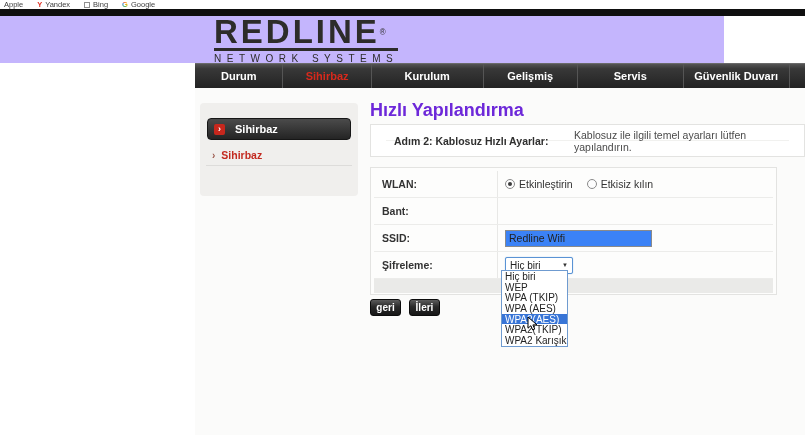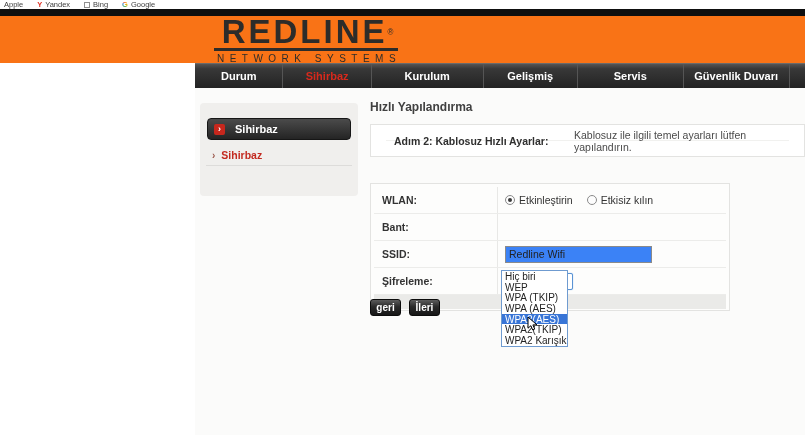--- a/index.html
+++ b/index.html
@@ -15,21 +15,21 @@
   .bm-ico-y { color:#e03124; font-weight:bold; font-size:7.5px; }
   .bm-ico-bing { width:6px; height:6px; border:1px solid #8f8f8f; background:#fff; display:inline-block; }
   .bm-ico-g { font-weight:bold; font-size:7.5px;
     background:conic-gradient(from -45deg,#ea4335,#fbbc05,#34a853,#4285f4);
     -webkit-background-clip:text; background-clip:text; color:transparent; }
 
   
   .black-bar { position:absolute; left:0; top:9px; width:805px; height:7px; background:#0f0f0f; }
 
   
-  .header { position:absolute; left:0; top:16px; width:805px; height:47px; background:#f97316;text-align:center; }
+  .header { position:absolute; left:0; top:16px; width:724px; height:47px; background:#c4b5fd; }
   .logo { position:absolute; left:214px; top:0px; width:190px; color:#2d2c2a; }
   .logo-word { font-size:33px; font-weight:800; letter-spacing:3px; line-height:32px;
     transform:scaleY(1.02); white-space:nowrap; }
   .logo-reg { font-size:8px; vertical-align:top; position:relative; top:1px; font-weight:400; }
   .logo-bar { width:184px; height:3px; background:#2d2c2a; margin-top:0px; }
   .logo-sub { font-size:10px; letter-spacing:5.5px; margin-top:2px; white-space:nowrap; }
 
   
   .navbar { position:absolute; left:195px; top:63px; width:717px; height:25px;
     display:flex; background:linear-gradient(#545454 0%, #383838 20%, #232323 100%);
@@ -55,31 +55,31 @@
   .sidebar-active-ico { width:11px; height:11px; background:#c7271d; border-radius:2px;
     color:#fff; font-size:9px; font-weight:bold; line-height:10px; text-align:center; }
   .sidebar-active-label { color:#fff; font-size:11px; font-weight:bold; margin-left:10px; }
   .sidebar-link { position:absolute; left:12px; top:46px; display:flex; align-items:center;
     gap:6px; cursor:pointer; }
   .sidebar-link-arrow { color:#9c5a4e; font-size:10px; font-weight:bold; }
   .sidebar-link-label { color:#c32a20; font-size:10.5px; font-weight:bold; }
   .sidebar-sep { position:absolute; left:6px; right:6px; top:62px; height:1px; background:#dddcda; }
 
   
-  .page-title { position:absolute; left:370px; top:100px; color:#404040;
-    font-size:12px; font-weight:bold; }
+  .page-title { position:absolute; left:370px; top:100px; color:#6d28d9;
+    font-size:18px; font-weight:bold; }
 
   .step-box { position:absolute; left:370px; top:124px; width:435px; height:33px;
     background:#fff; border:1px solid #e3e3e1; padding:15px; }
   .step-inner { display:flex; align-items:center; height:100%; background:#f1f1ef; }
   .step-label { width:188px; padding-left:8px; font-size:10.5px; font-weight:bold; color:#2f2f2f; }
   .step-desc { flex:1; font-size:10.5px; color:#4a4a4a; }
 
-  .form-box { position:absolute; left:370px; top:167px; width:360px; height:128px;
-    background:#fdfdfc; border:1px solid #e3e3e1; padding:3px;margin-top:16px; }
+  .form-box { position:absolute; left:370px; top:167px; width:407px; height:128px;
+    background:#fdfdfc; border:1px solid #e3e3e1; padding:3px; }
   .form-row { display:flex; align-items:center; height:27px; border-bottom:1px solid #ececea; }
   .form-label { width:124px; padding-left:8px; font-size:10.5px; font-weight:bold;
     color:#333; align-self:stretch; display:flex; align-items:center;
     border-right:1px solid #e8e8e6; }
   .form-value { flex:1; padding-left:7px; display:flex; align-items:center; font-size:10.5px; color:#333; }
   .form-footer { height:14px; background:#eaeae8; }
 
   .radio-group { display:flex; align-items:center; gap:14px; }
   .radio-opt { display:flex; align-items:center; gap:4px; cursor:pointer; }
   .radio { width:10px; height:10px; border-radius:50%; border:1px solid #8a8a8a;

